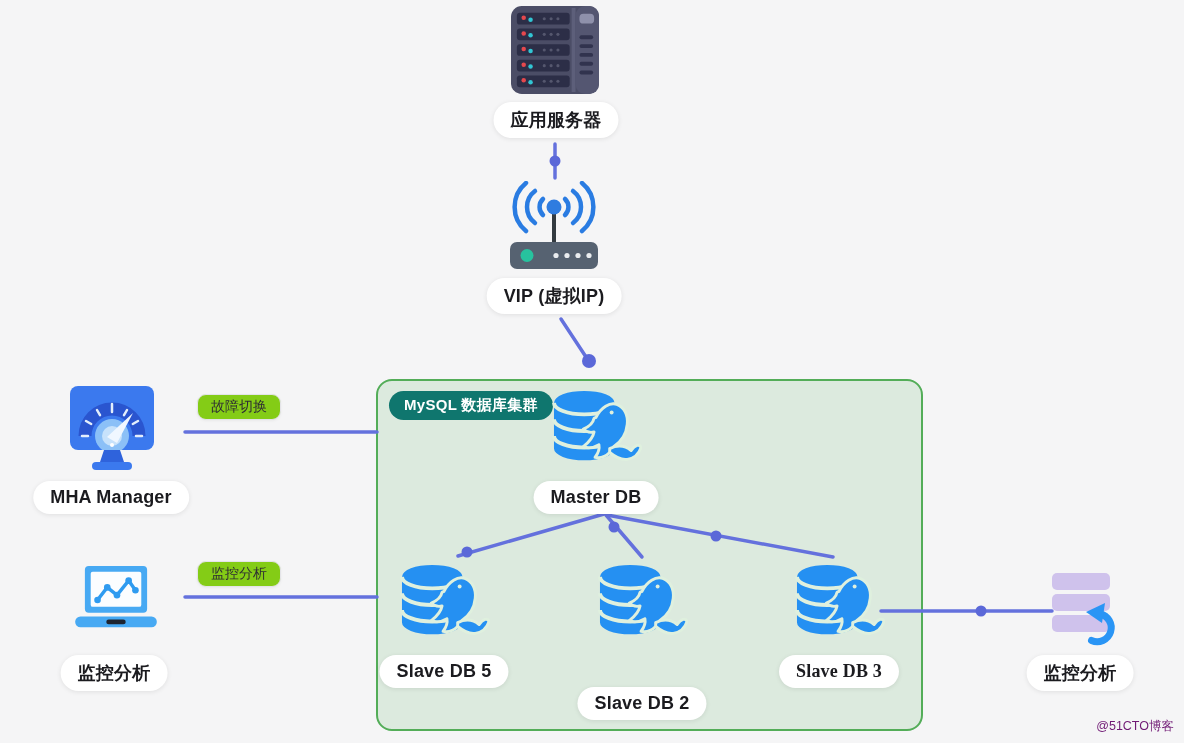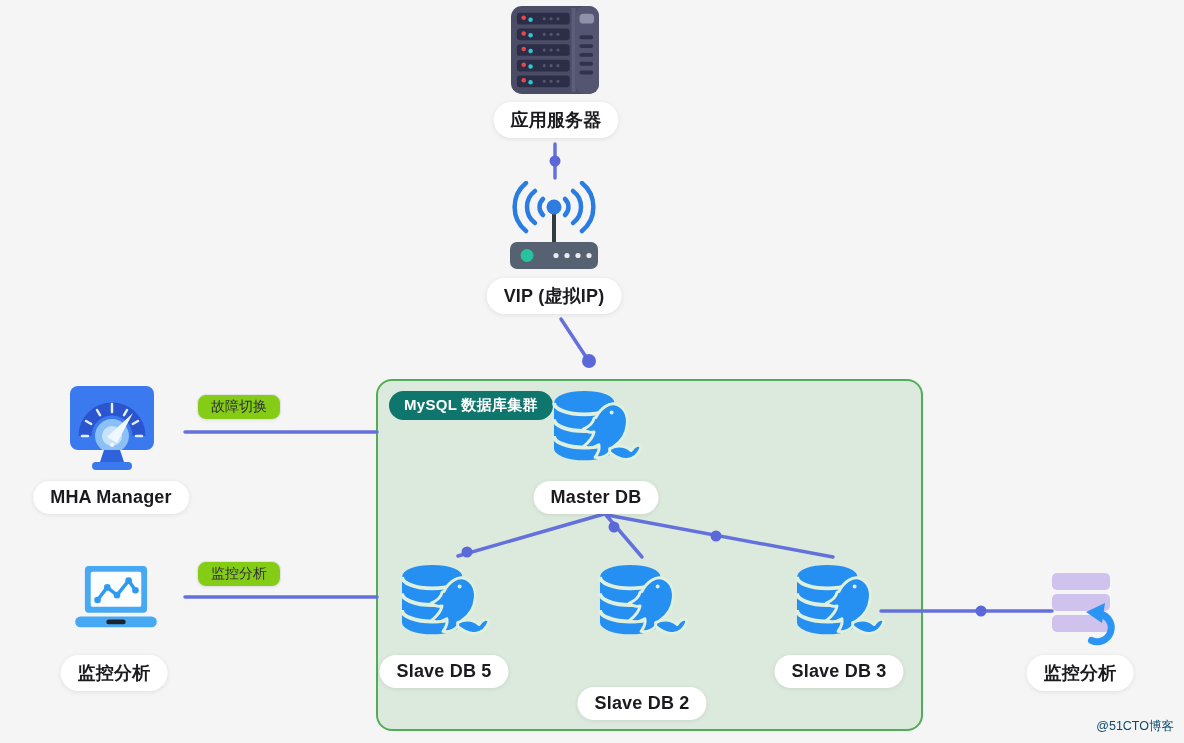--- a/index.html
+++ b/index.html
@@ -59,21 +59,21 @@
     font-weight:700;
     padding:5px 15px;
     border-radius:15px;
     white-space:nowrap;
     letter-spacing:.3px;
   }
   .watermark{
     position:absolute;
     right:10px;bottom:8px;
     font-size:12.5px;
-    color:#0c4a6e;
+    color:#701a75;
   }
   svg{display:block;}
 </style>
 </head>
 <body>
 
 <div class="canvas">
 
   <div class="cluster"></div>
   <div class="badge">MySQL 数据库集群</div>
@@ -229,21 +229,21 @@
       <g stroke="#dff0de" stroke-width="4" fill="none">
         <path d="M3,15 a31,12 0 0,0 62,0"></path>
           <path d="M3,32 a31,12 0 0,0 62,0"></path>
           <path d="M3,49 a31,12 0 0,0 62,0"></path>
       </g>
       <path d="M46,30 C51,20 60,14 68,17 C75,20 79,28 78,37 C77,47 72,55 64,60 L74,71 C68,71 63,69 60,66 C56,70 50,72 45,71 C48,67 50,63 49,58 C44,61 38,62 33,60 C38,56 43,51 44,45 C40,46 36,45 33,42 C38,40 43,36 44,31 Z" fill="#2590f2" stroke="#dff0de" stroke-width="3" stroke-linejoin="round"></path>
       <path d="M60,62 C68,58 76,59 82,64 C86,58 91,57 92,61 C90,67 85,72 78,73 C72,74 65,70 60,66 Z" fill="#2590f2" stroke="#dff0de" stroke-width="3" stroke-linejoin="round"></path>
       <circle cx="62" cy="25" r="2" fill="#dff0de"></circle>
     </svg>
   </div>
-  <div class="pill" style="left:839px;top:655px;">Slave DB 3</div>
+  <div class="pill" style="left:839px;top:655px;font-family:Liberation Serif, serif;">Slave DB 3</div>
 
   <div class="node" style="left:70px;top:386px;">
     <svg width="84" height="86" viewBox="0 0 84 86">
       <defs>
         <clipPath id="mhaScreen">
             <rect x="0" y="0" width="84" height="64" rx="8"></rect>
           </clipPath>
       </defs>
       <rect x="0" y="0" width="84" height="64" rx="8" fill="#3b79ee"></rect>
       <g clip-path="url(#mhaScreen)">

